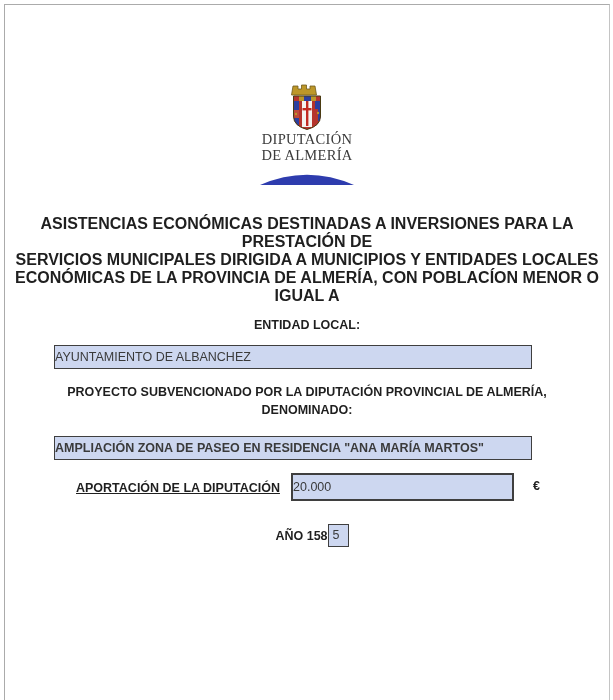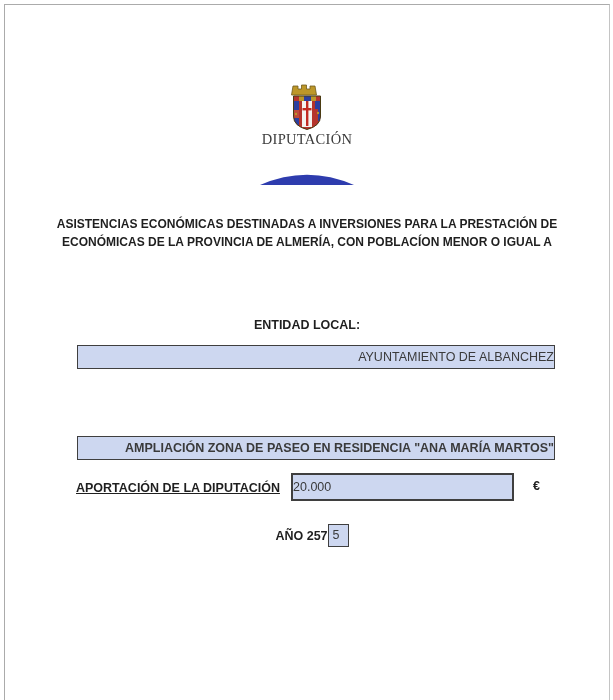--- a/index.html
+++ b/index.html
@@ -22,31 +22,31 @@
   .abs{position:absolute;}
   .centered{left:0;right:0;text-align:center;}
 
   .crest{top:78px;left:50%;transform:translateX(-50%);width:44px;height:47px;}
   .org-name{
     top:127px;font-family:"Liberation Serif",serif;font-size:14.5px;line-height:15.5px;
     color:#3b3b3b;letter-spacing:0.3px;font-weight:500;
   }
   .arc{top:166px;left:50%;transform:translateX(-50%);width:94px;height:13px;}
 
-  .title{top:210px;font-weight:bold;font-size:12px;line-height:18px;color:var(--text);}
+  .title{top:210px;font-weight:bold;font-size:16px;line-height:18px;color:var(--text);}
   .label{font-weight:bold;font-size:12.5px;line-height:18px;color:var(--text);}
   .entity-label{top:311px;}
   .project-label{top:378px;}
 
   .field{
     background:var(--field-fill);border:1px solid var(--field-border);
     font-size:12.5px;color:#3a3a3a;
   }
   .wide-field{
-    left:72px;width:478px;height:24px;line-height:22px;text-align:right;
+    left:49px;width:478px;height:24px;line-height:22px;text-align:left;
   }
   .entity-field{top:340px;}
   .project-field{top:431px;font-weight:bold;}
 
   .contribution-label{top:474px;left:71px;text-align:left;text-decoration:underline;}
   .amount-field{
     top:468px;left:286px;width:223px;height:28px;border-width:2px;
     line-height:24px;text-align:left;
   }
   .euro{top:474px;left:528px;font-weight:bold;font-size:12.5px;}
@@ -96,42 +96,48 @@
         <rect x="17.5" y="25" width="9" height="2.4" class="redx"></rect>
         <circle cx="11" cy="31" r="1.2" class="gold"></circle>
         <circle cx="33" cy="30" r="1.2" class="gold"></circle>
       </g>
       <path d="M8.5,13 H35.5 V33 Q35.5,43 22,46.5 Q8.5,43 8.5,33 Z" fill="none" stroke="#4a3b12" stroke-width="1"></path>
     </svg>
   </div>
 
   <div class="abs centered org-name">
     <div>DIPUTACIÓN</div>
+    <div>DE ALMERÍA</div>
   </div>
 
   <div class="abs arc">
     <svg width="94" height="13" viewBox="0 0 94 13">
       <path class="arcfill" d="M0,13 Q47,-7.5 94,13 Z"></path>
     </svg>
   </div>
 
   <div class="abs centered title">
     <div>ASISTENCIAS ECONÓMICAS DESTINADAS A INVERSIONES PARA LA PRESTACIÓN DE</div>
+    <div>SERVICIOS MUNICIPALES DIRIGIDA A MUNICIPIOS Y ENTIDADES LOCALES</div>
     <div>ECONÓMICAS DE LA PROVINCIA DE ALMERÍA, CON POBLACÍON MENOR O IGUAL A</div>
   </div>
 
   <div class="abs centered label entity-label">ENTIDAD LOCAL:</div>
   <div class="abs field wide-field entity-field">AYUNTAMIENTO DE ALBANCHEZ</div>
 
+  <div class="abs centered label project-label">
+    <div>PROYECTO SUBVENCIONADO POR LA DIPUTACIÓN PROVINCIAL DE ALMERÍA,</div>
+    <div>DENOMINADO:</div>
+  </div>
   <div class="abs field wide-field project-field">AMPLIACIÓN ZONA DE PASEO EN RESIDENCIA "ANA MARÍA MARTOS"</div>
 
   <div class="abs label contribution-label">APORTACIÓN DE LA DIPUTACIÓN</div>
   <div class="abs field amount-field">20.000</div>
   <div class="abs euro">€</div>
 
   <div class="abs year-row">
     <span class="year-inner">
-      <span class="year-label">AÑO 257</span>
+      <span class="year-label">AÑO 158</span>
         <span class="field year-field">5</span>
     </span>
   </div>
 
 </div>
 
 </body></html>

